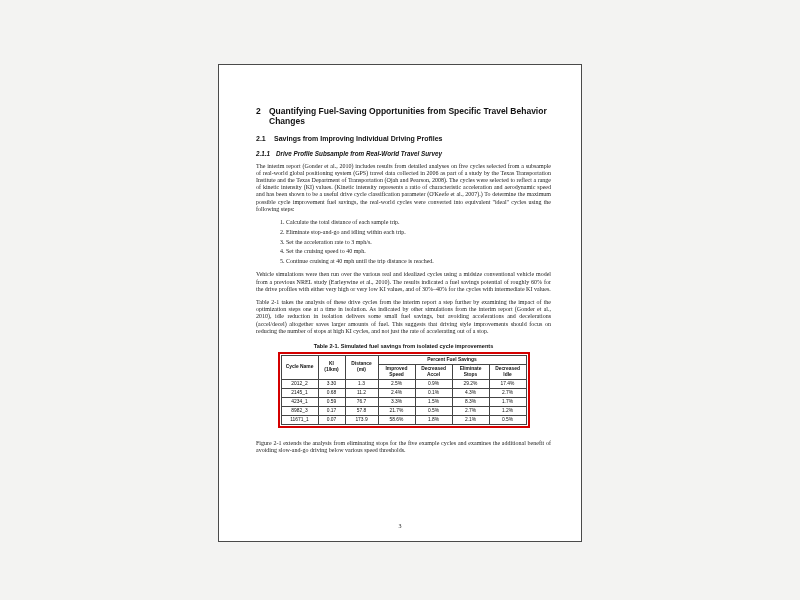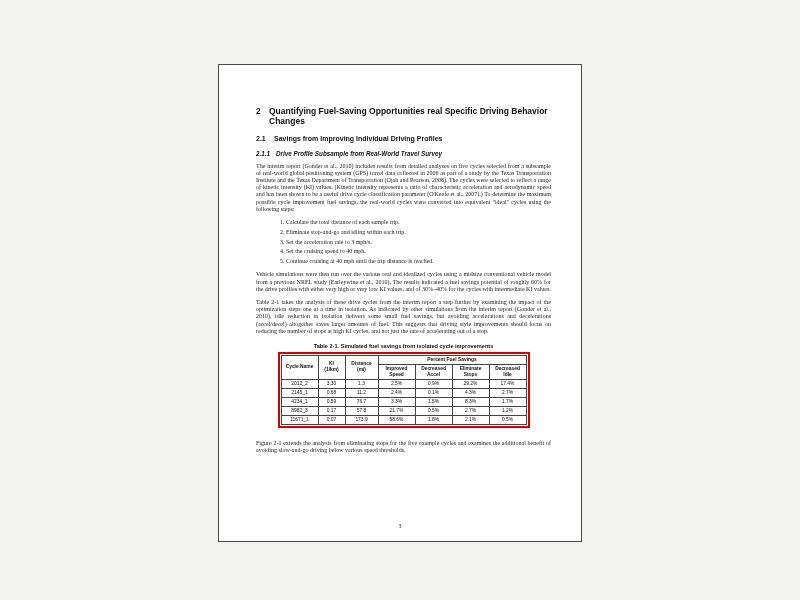--- a/index.html
+++ b/index.html
@@ -108,21 +108,21 @@
   }
 </style>
 </head>
 <body>
 
 <div class="page">
   <div class="content">
 
     <div class="h1">
       <span class="num">2</span>
-      <span class="txt">Quantifying Fuel-Saving Opportunities real Specific Driving Behavior Changes</span>
+      <span class="txt">Quantifying Fuel-Saving Opportunities from Specific Travel Behavior Changes</span>
     </div>
 
     <div class="h2">
       <span class="num">2.1</span>
       <span class="txt">Savings from Improving Individual Driving Profiles</span>
     </div>
 
     <div class="h3">
       <span class="num">2.1.1</span>
       <span class="txt">Drive Profile Subsample from Real-World Travel Survey</span>

